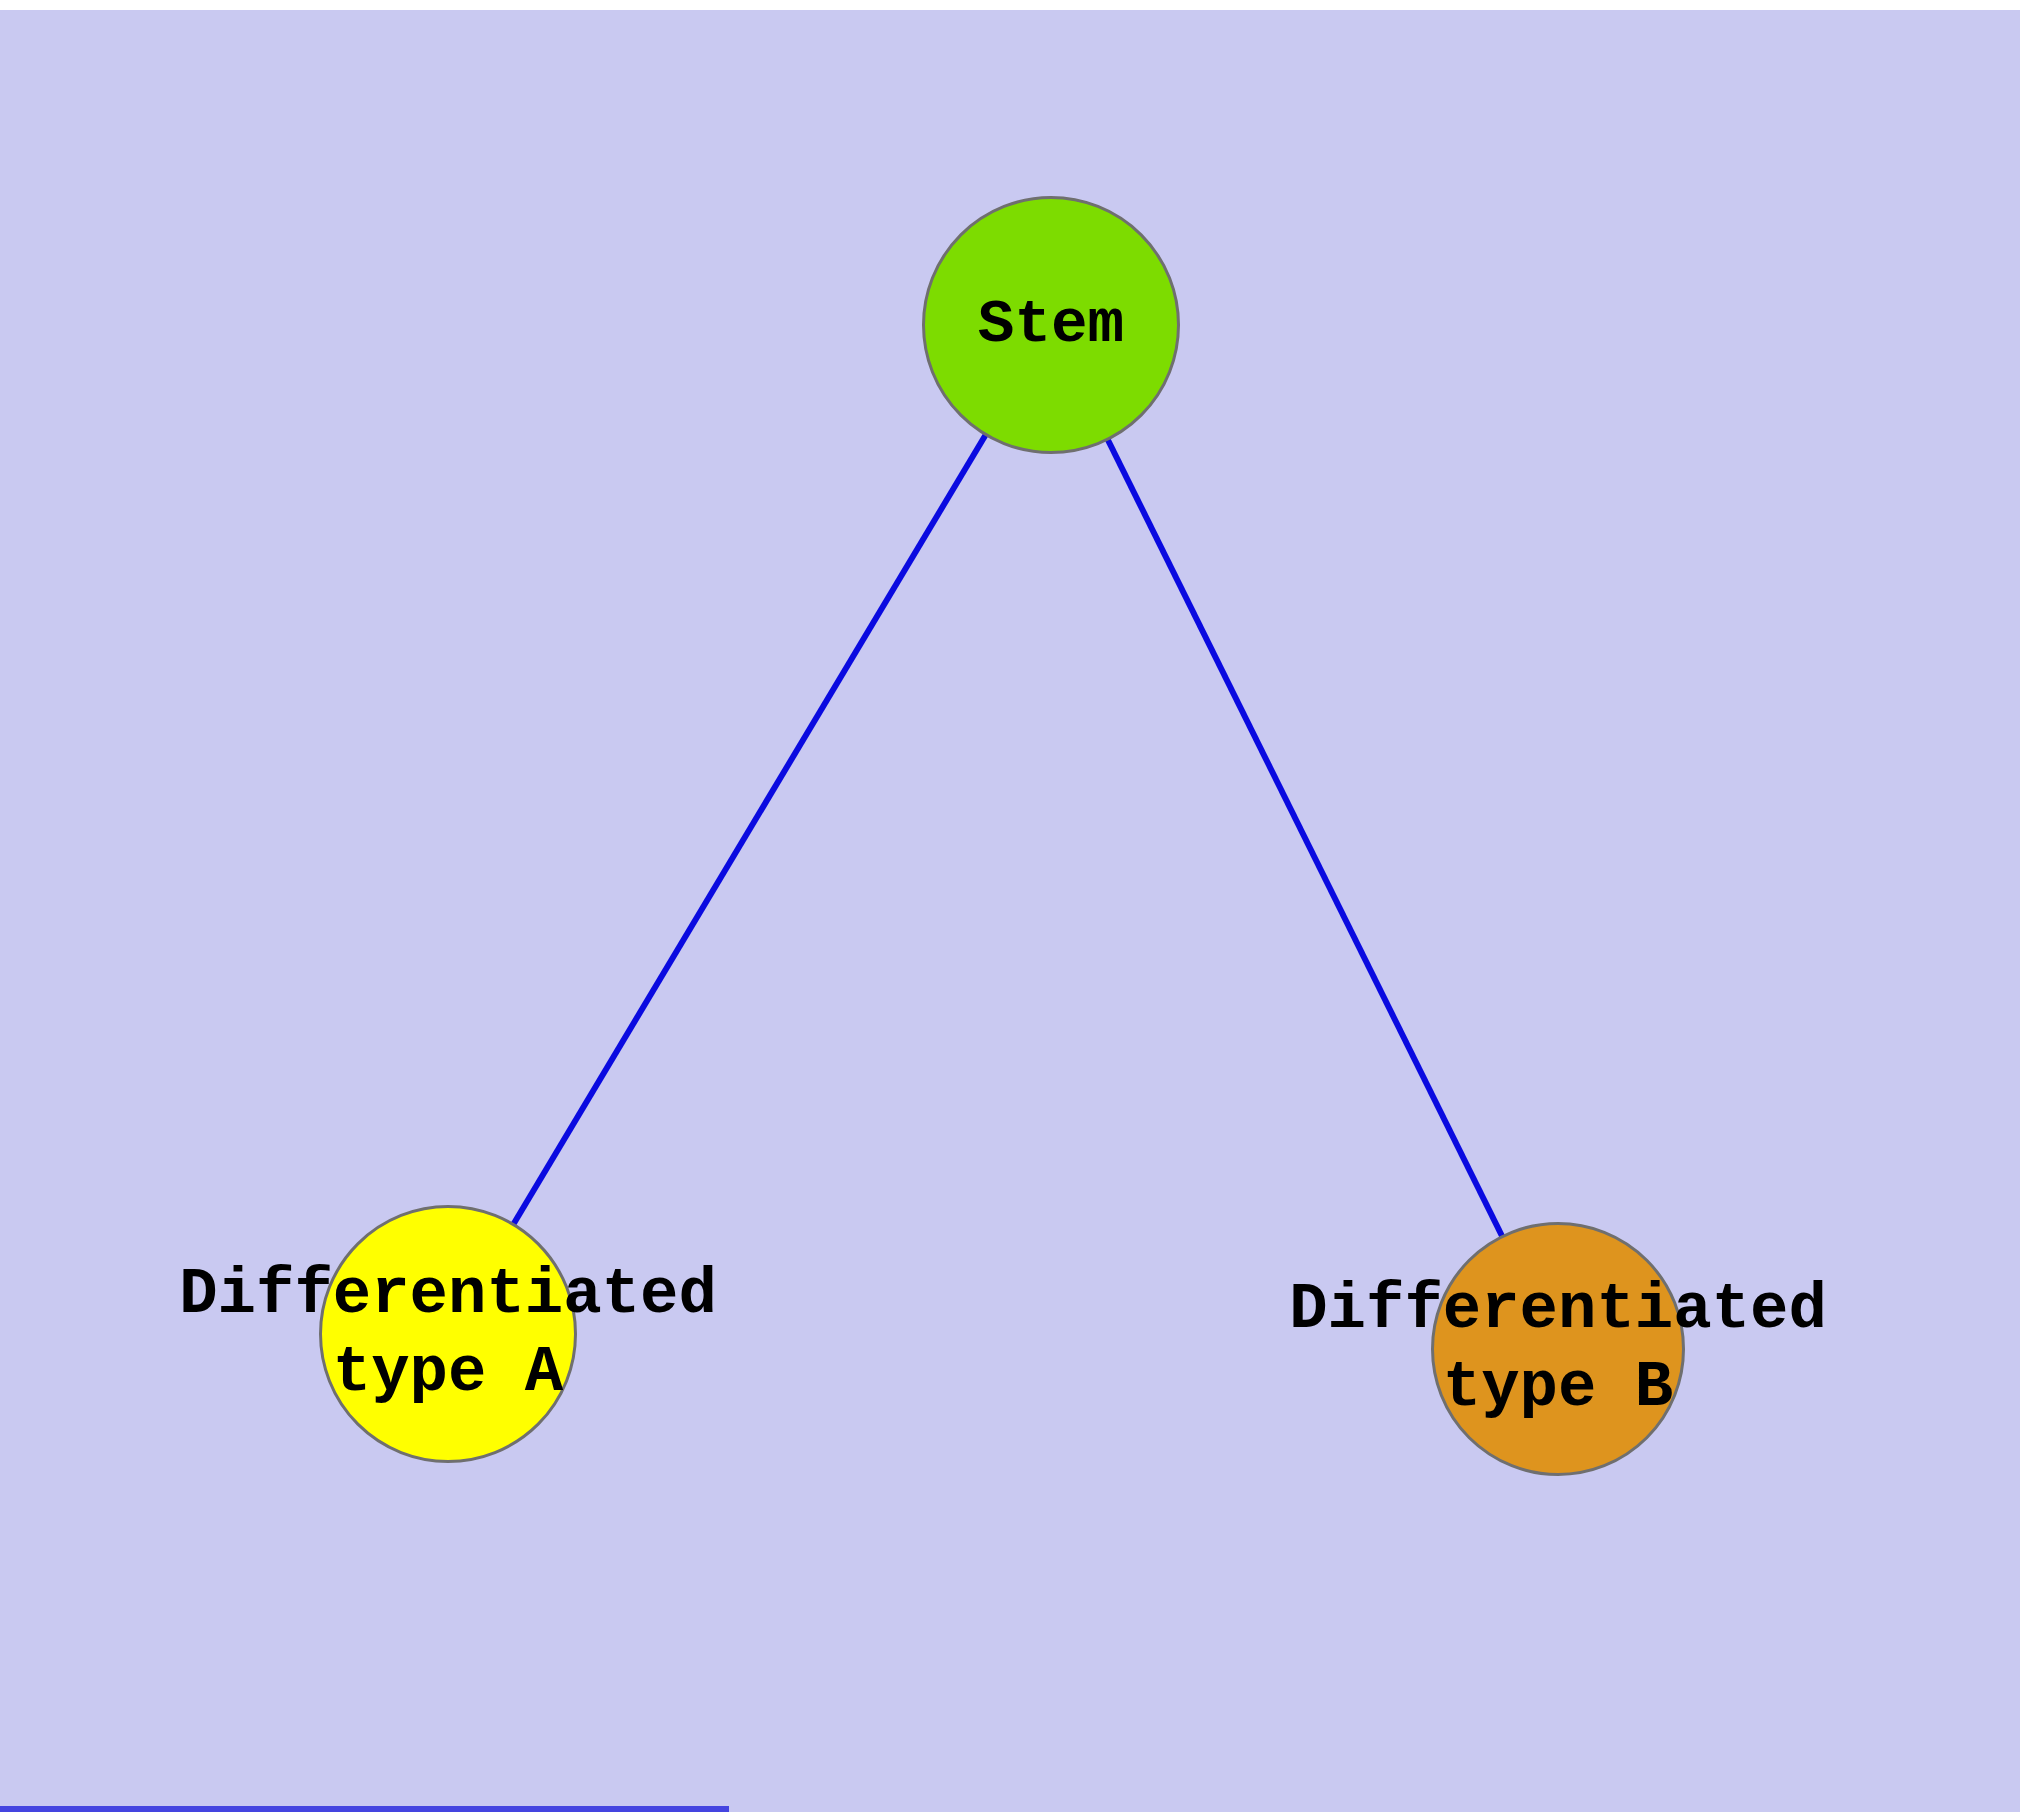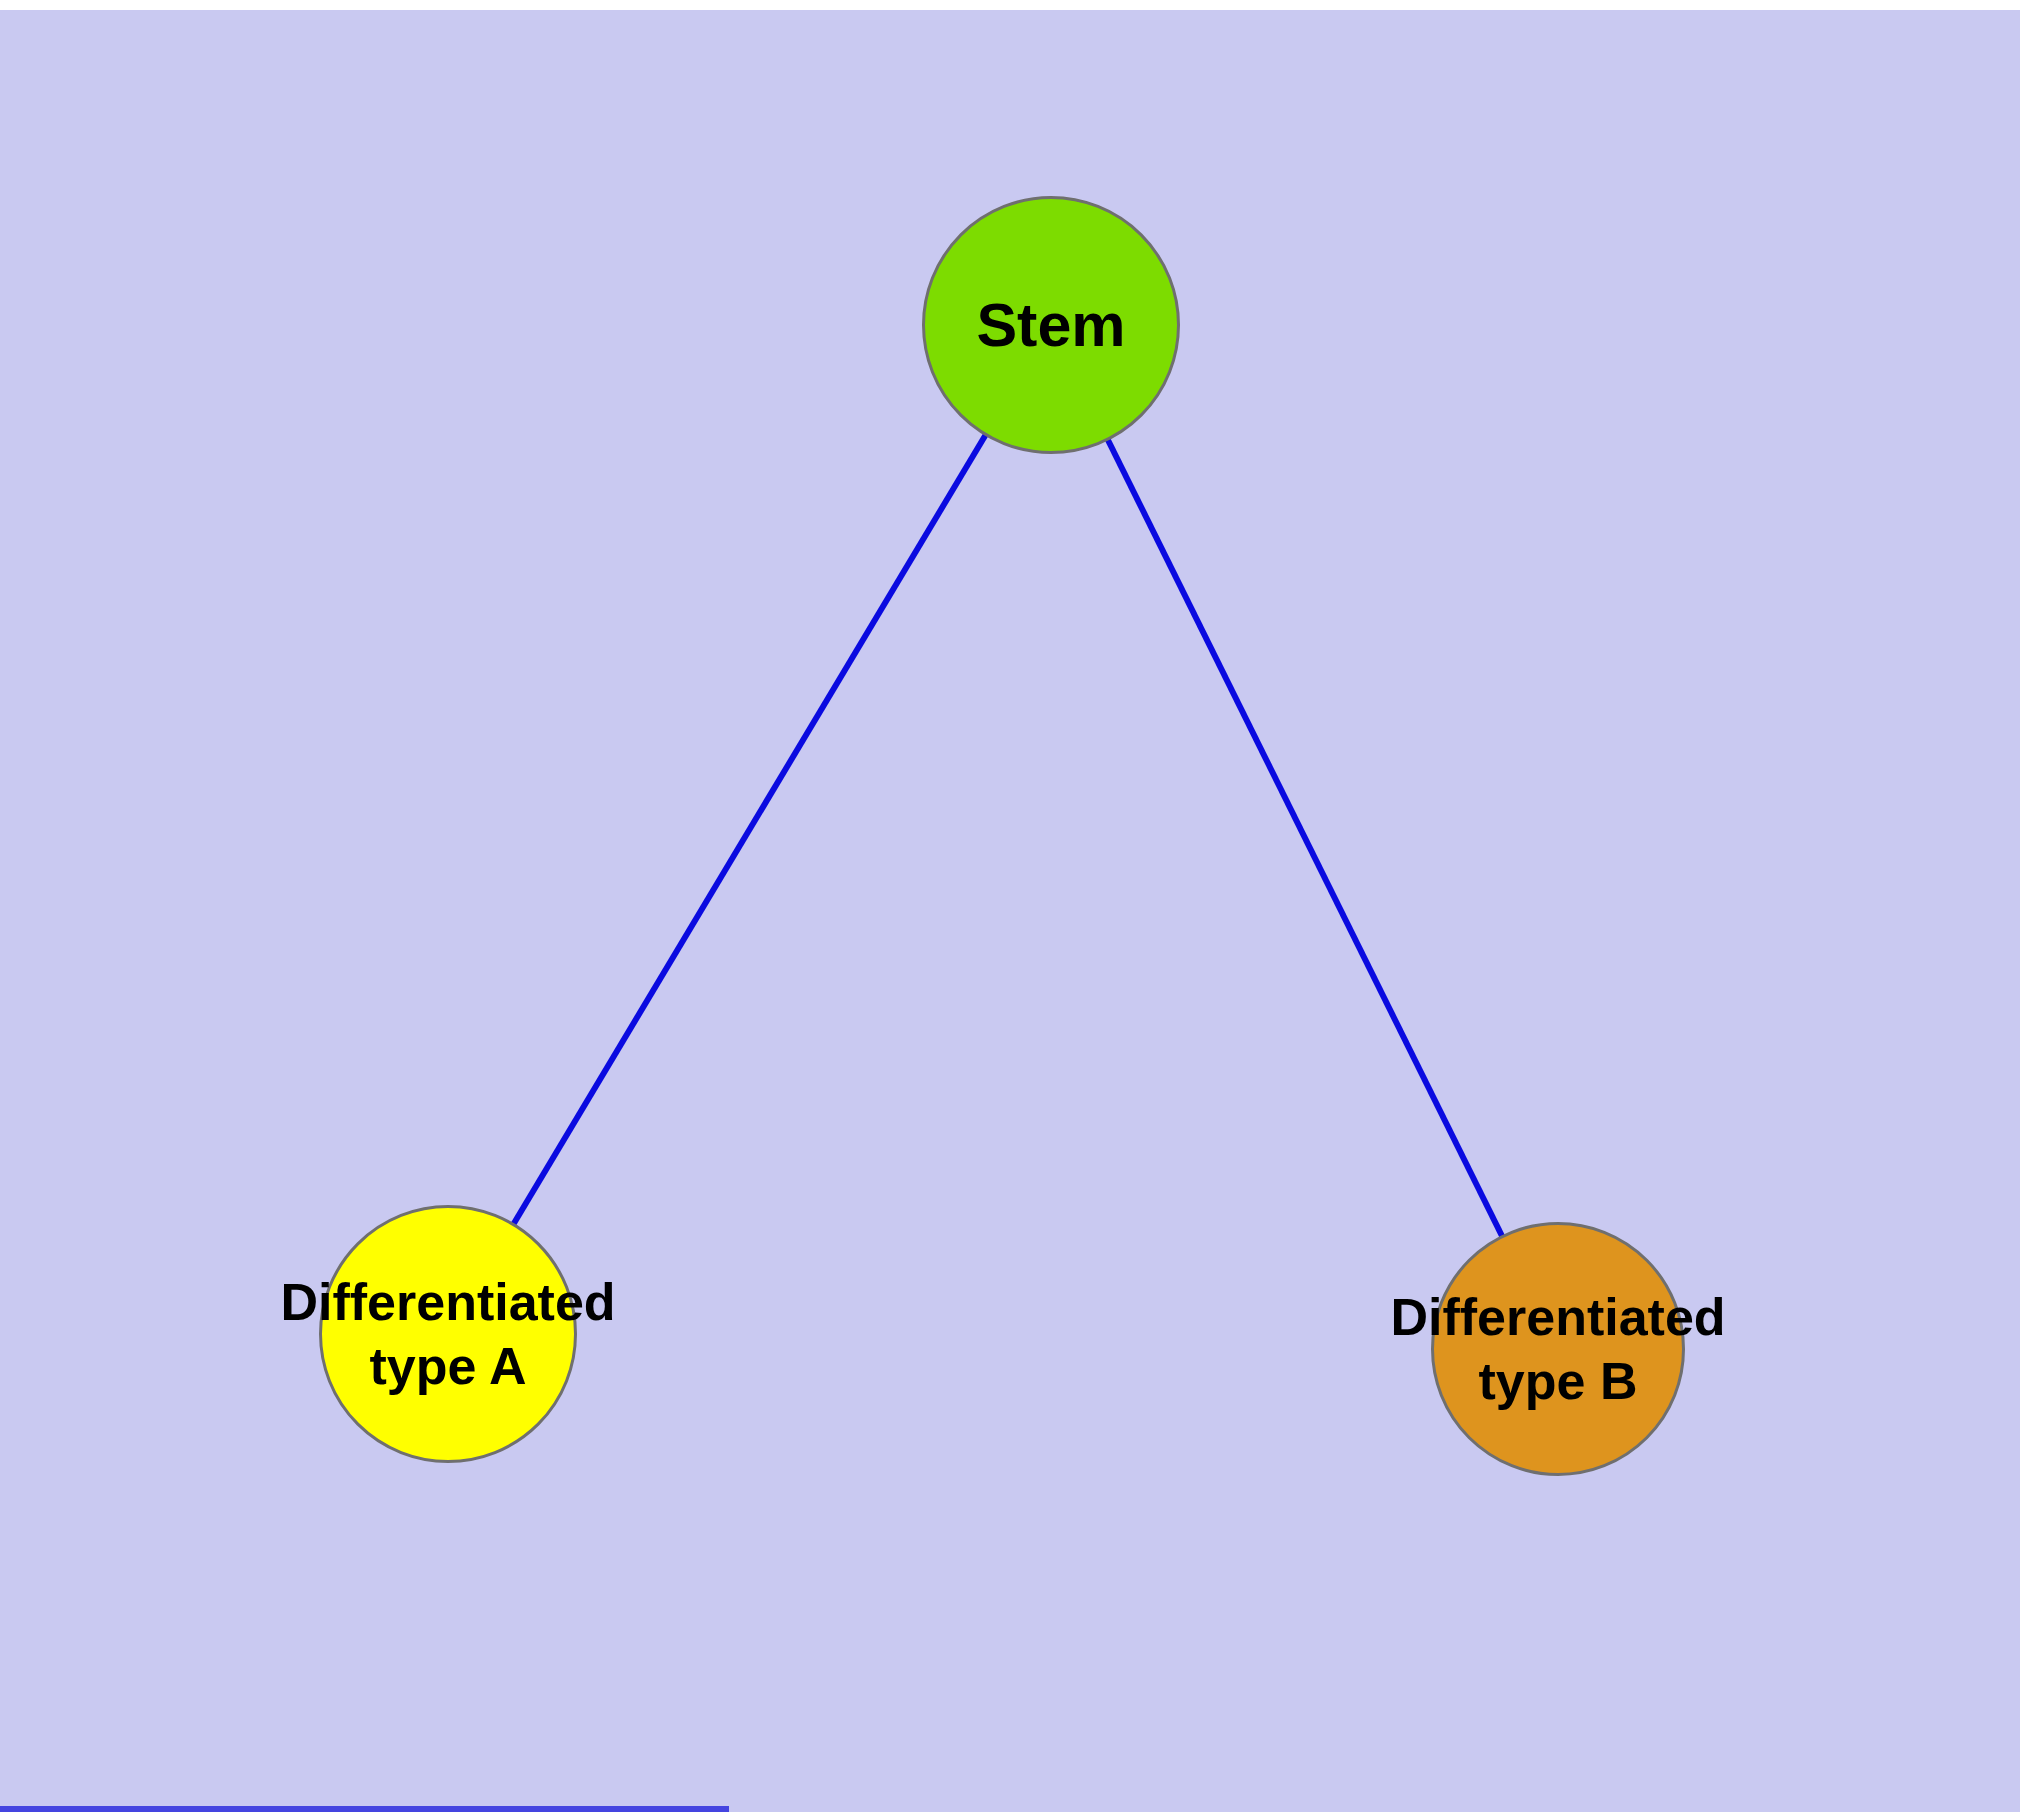--- a/index.html
+++ b/index.html
@@ -28,34 +28,35 @@
     top: 0;
     width: 100%;
     height: 100%;
   }
   .node {
     position: absolute;
     transform: translate(-50%, -50%);
     border-radius: 50%;
     border: 3.4px solid #6f6f6f;
     box-sizing: border-box;
+    font-family: Liberation Mono, monospace;
   }
   .node-label {
     position: absolute;
     left: 50%;
     top: 50%;
     transform: translate(-50%, -50%);
     white-space: nowrap;
     text-align: center;
     font-weight: bold;
     color: #000000;
     line-height: 1.22;
   }
   .label-stem { font-size: 61px; }
-  .label-diff { font-size: 52px; }
+  .label-diff { font-size: 64px; }
   #bottom-artifact {
     position: absolute;
     left: 0;
     bottom: 0;
     height: 6px;
   }
 </style>
 </head>
 <body>
 

